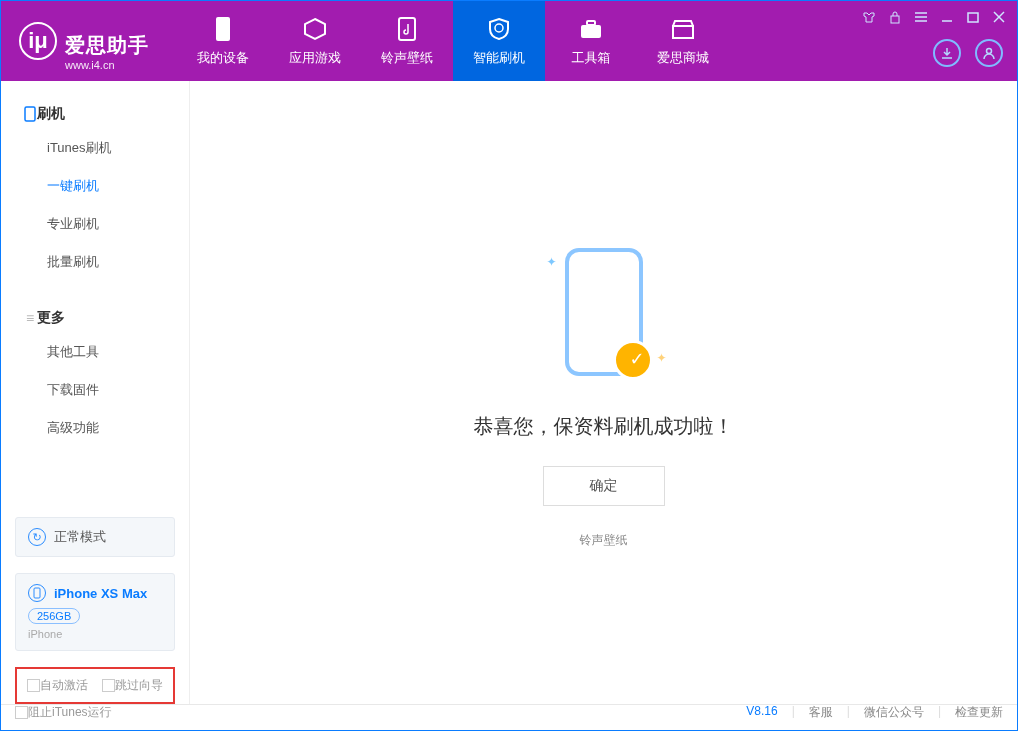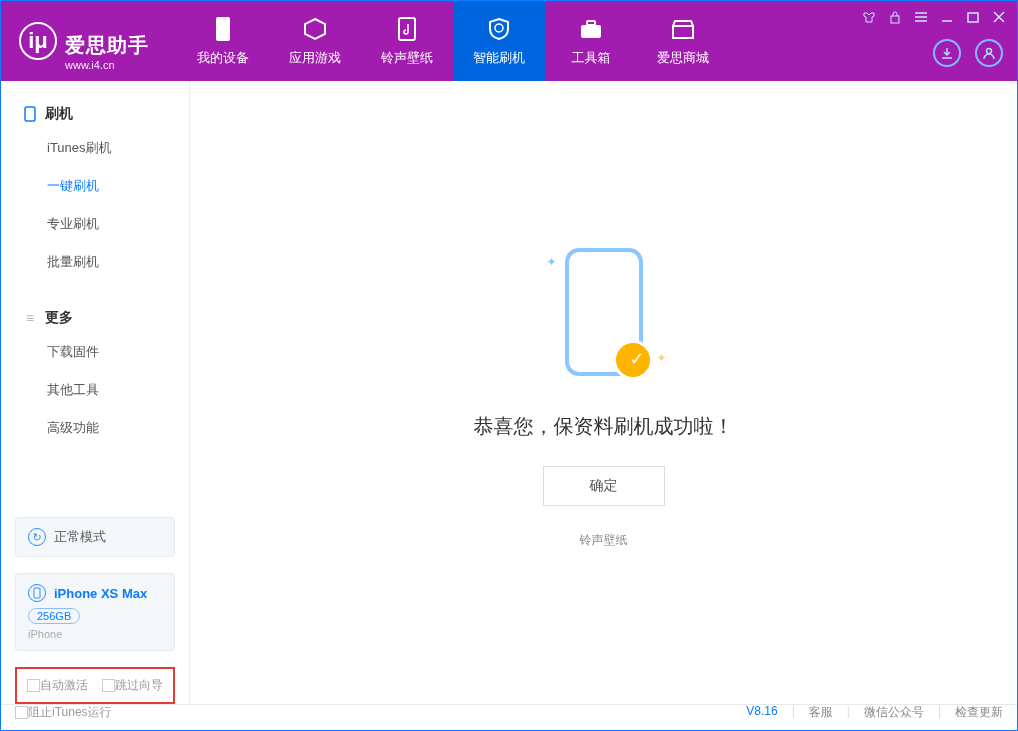--- a/index.html
+++ b/index.html
@@ -22,21 +22,21 @@
   .header-right { position: absolute; right: 14px; bottom: 14px; display: flex; align-items: center; gap: 14px; }
   .header-icon-circle { width: 28px; height: 28px; border: 2px solid #80bbff; border-radius: 50%; display: flex; align-items: center; justify-content: center; color: #b5d9ff; cursor: pointer; }
 
   .win-controls { position: absolute; right: 10px; top: 8px; display: flex; gap: 10px; }
   .win-ctl { width: 16px; height: 16px; display: flex; align-items: center; justify-content: center; cursor: pointer; color: #cfe6ff; }
 
   
   .body { display: flex; height: 623px; }
   .sidebar { width: 189px; border-right: 1px solid #eee; display: flex; flex-direction: column; }
   .side-group { padding: 18px 0 4px 0; }
-  .group-title { display: flex; align-items: center; gap: 8px; padding: 6px 22px; font-weight: bold; color: #333; font-size: 14px; }
+  .group-title { display: flex; align-items: center; padding: 6px 22px; font-weight: bold; color: #333; font-size: 14px; }
   .group-icon { width: 14px; height: 14px; display: flex; align-items: center; justify-content: center; }
   .side-item { padding: 10px 22px 10px 46px; font-size: 13px; color: #555; cursor: pointer; }
   .side-item.active { color: #0a7cff; }
   .spacer { flex: 1; }
 
   .status-box { background: #f4f7fa; border: 1px solid #e5eaf0; border-radius: 3px; margin: 8px 14px; padding: 10px 12px; }
   .status-line { display: flex; align-items: center; gap: 8px; font-size: 13px; color: #555; }
   .status-dot { width: 18px; height: 18px; border-radius: 50%; border: 1px solid #2a8cff; color: #2a8cff; display:flex; align-items:center; justify-content:center; font-size:11px; }
   .device-name { color: #0a7cff; font-weight: bold; font-size: 13px; }
   .device-storage { display:inline-block; margin-top:6px; padding: 1px 8px; border: 1px solid #8abfff; border-radius: 10px; color: #0a7cff; font-size: 11px; }
@@ -197,22 +197,22 @@
       <div class="side-item">iTunes刷机</div>
       <div class="side-item active">一键刷机</div>
       <div class="side-item">专业刷机</div>
       <div class="side-item">批量刷机</div>
     </div>
     <div class="side-group">
       <div class="group-title">
         <span class="group-icon" style="color:#bbb">≡</span>
         <span>更多</span>
       </div>
+      <div class="side-item">其他工具</div>
       <div class="side-item">下载固件</div>
-      <div class="side-item">其他工具</div>
       <div class="side-item">高级功能</div>
     </div>
 
     <div class="spacer"></div>
 
     <div class="status-box">
       <div class="status-line">
         <span class="status-dot">↻</span>
         <span>正常模式</span>
       </div>

